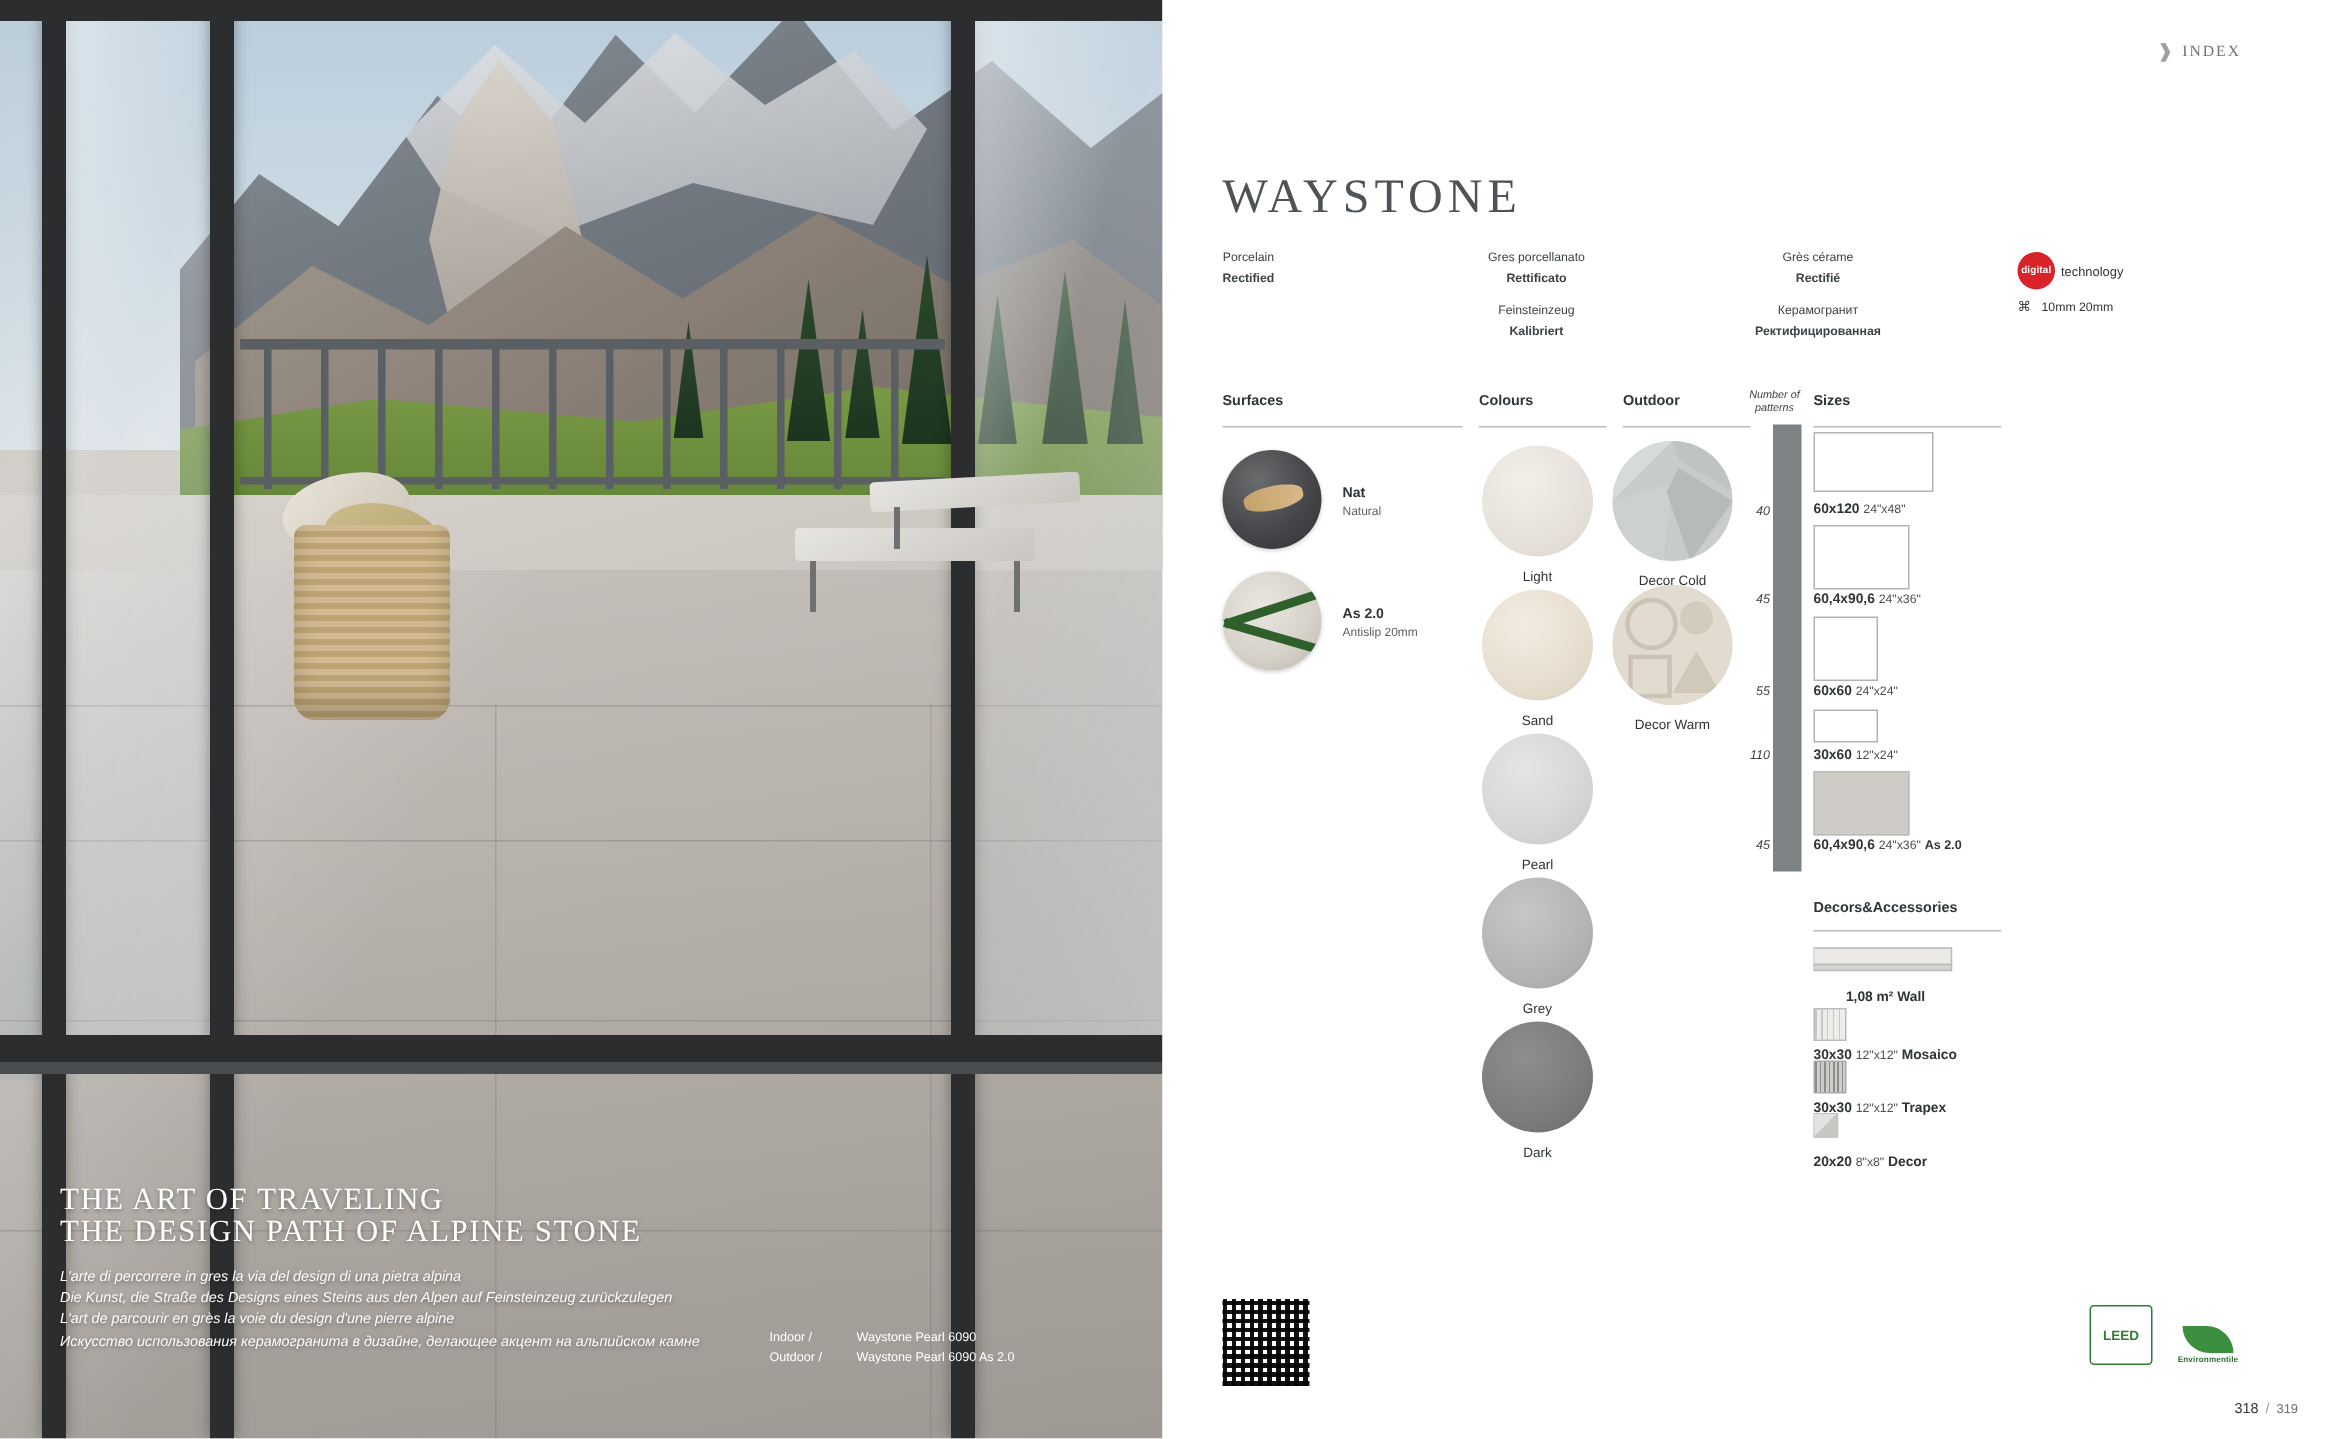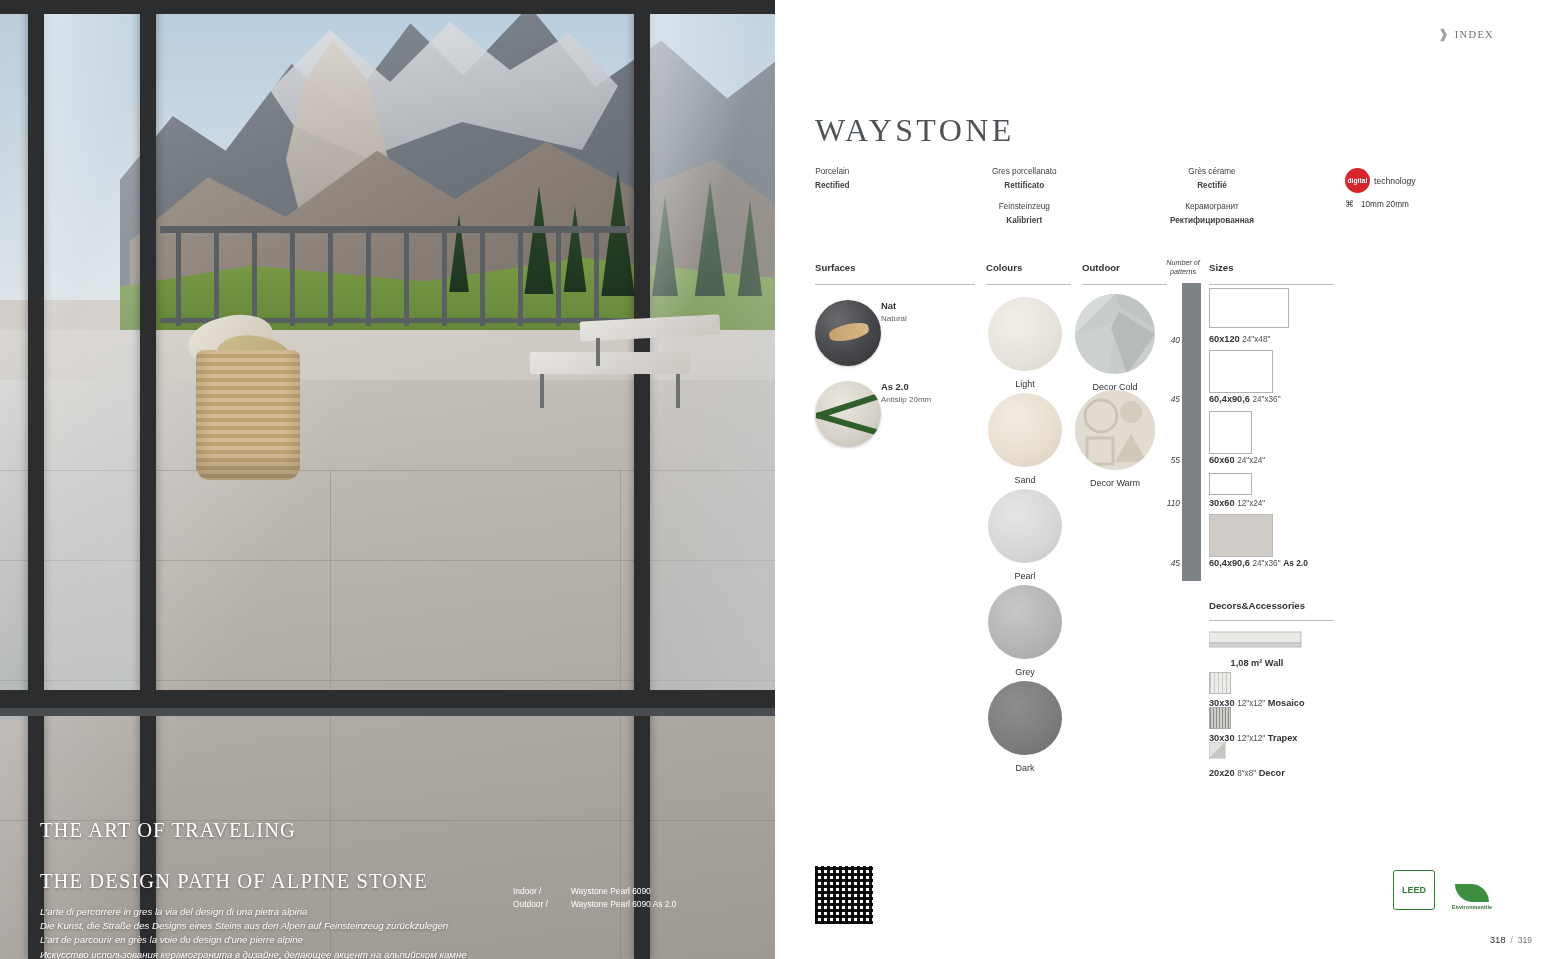--- a/index.html
+++ b/index.html
@@ -126,21 +126,21 @@
     position: absolute; background: linear-gradient(150deg, #e7e5e1, #c9c6c0);
   }
   .lounger-leg { position: absolute; background: #6e716f; }
   .caption-block {
     position: absolute; left: 40px; top: 790px; width: 480px; color: #ffffff;
     text-shadow: 0 1px 3px rgba(0,0,0,.35);
   }
   .headline {
     font-family: "Liberation Serif", serif;
     font-size: 20.5px; letter-spacing: 1.1px; line-height: 21px;
-    color: #ffffff; font-weight: 400; margin-top: 30px;
+    color: #ffffff; font-weight: 400;
   }
   .subcopy { margin-top: 13px; font-size: 9.6px; line-height: 14.2px; color: #fdfdfd; font-style: italic; }
   .subcopy div:nth-child(1), .subcopy div:nth-child(3) { font-style: italic; }
   .ref-block {
     position: absolute; left: 513px; top: 885px; font-size: 8.4px; color: #ffffff; line-height: 13px;
   }
   .ref-block .lbl { display: inline-block; width: 44px; }
   .ref-block .val { margin-left: 14px; }
 
   
@@ -184,21 +184,21 @@
   .thickness .glyph { font-size: 9px; color: #3a3f42; }
 
   
   .sec-h {
     position: absolute; font-size: 9.6px; font-weight: bold; color: #2f3437;
     padding-bottom: 5px;
   }
   .sec-rule { position: absolute; height: 1px; background: #b9bcbe; }
 
   
-  .surf-item { position: absolute; display: flex; align-items: flex-start; }
+  .surf-item { position: absolute; display: flex; align-items: center; gap: 14px; }
   .surf-swatch {
     width: 66px; height: 66px; border-radius: 50%;
     box-shadow: 0 1px 3px rgba(0,0,0,.2);
   }
   .surf-nat {
     background: radial-gradient(circle at 35% 30%, #6a6b6d 0%, #46474a 55%, #303234 100%);
     position: relative; overflow: hidden;
   }
   .surf-nat::after {
     content: ""; position: absolute; left: 14px; top: 24px; width: 40px; height: 16px;

